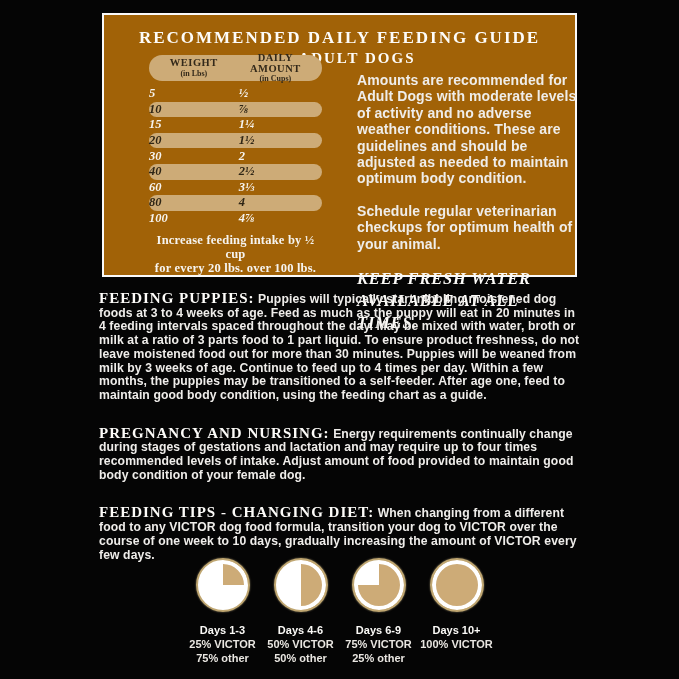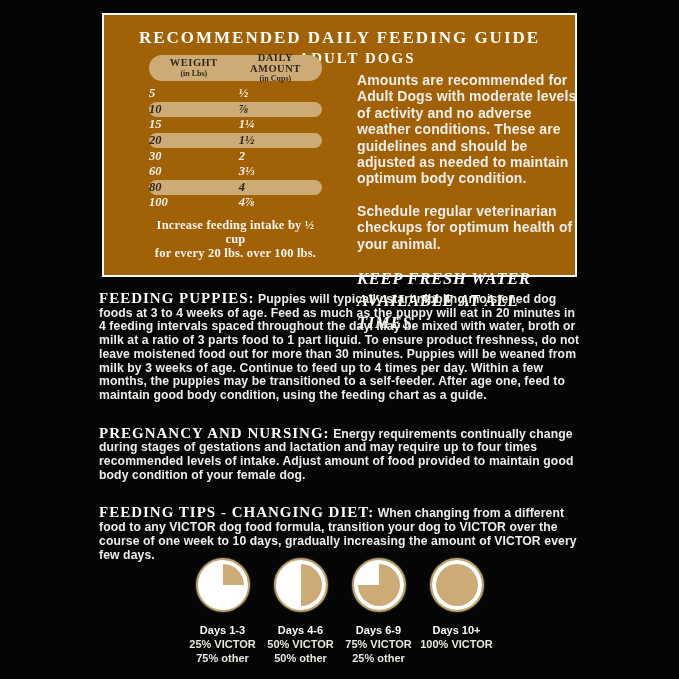--- a/index.html
+++ b/index.html
@@ -115,20 +115,24 @@
             <div class="cell c2">1¼</div>
           </div>
         <div class="frow pill-bg">
             <div class="cell c1">20</div>
             <div class="cell c2">1½</div>
           </div>
         <div class="frow">
             <div class="cell c1">30</div>
             <div class="cell c2">2</div>
           </div>
+        <div class="frow pill-bg">
+            <div class="cell c1">40</div>
+            <div class="cell c2">2½</div>
+          </div>
         <div class="frow">
             <div class="cell c1">60</div>
             <div class="cell c2">3⅓</div>
           </div>
         <div class="frow pill-bg">
             <div class="cell c1">80</div>
             <div class="cell c2">4</div>
           </div>
         <div class="frow">
             <div class="cell c1">100</div>

